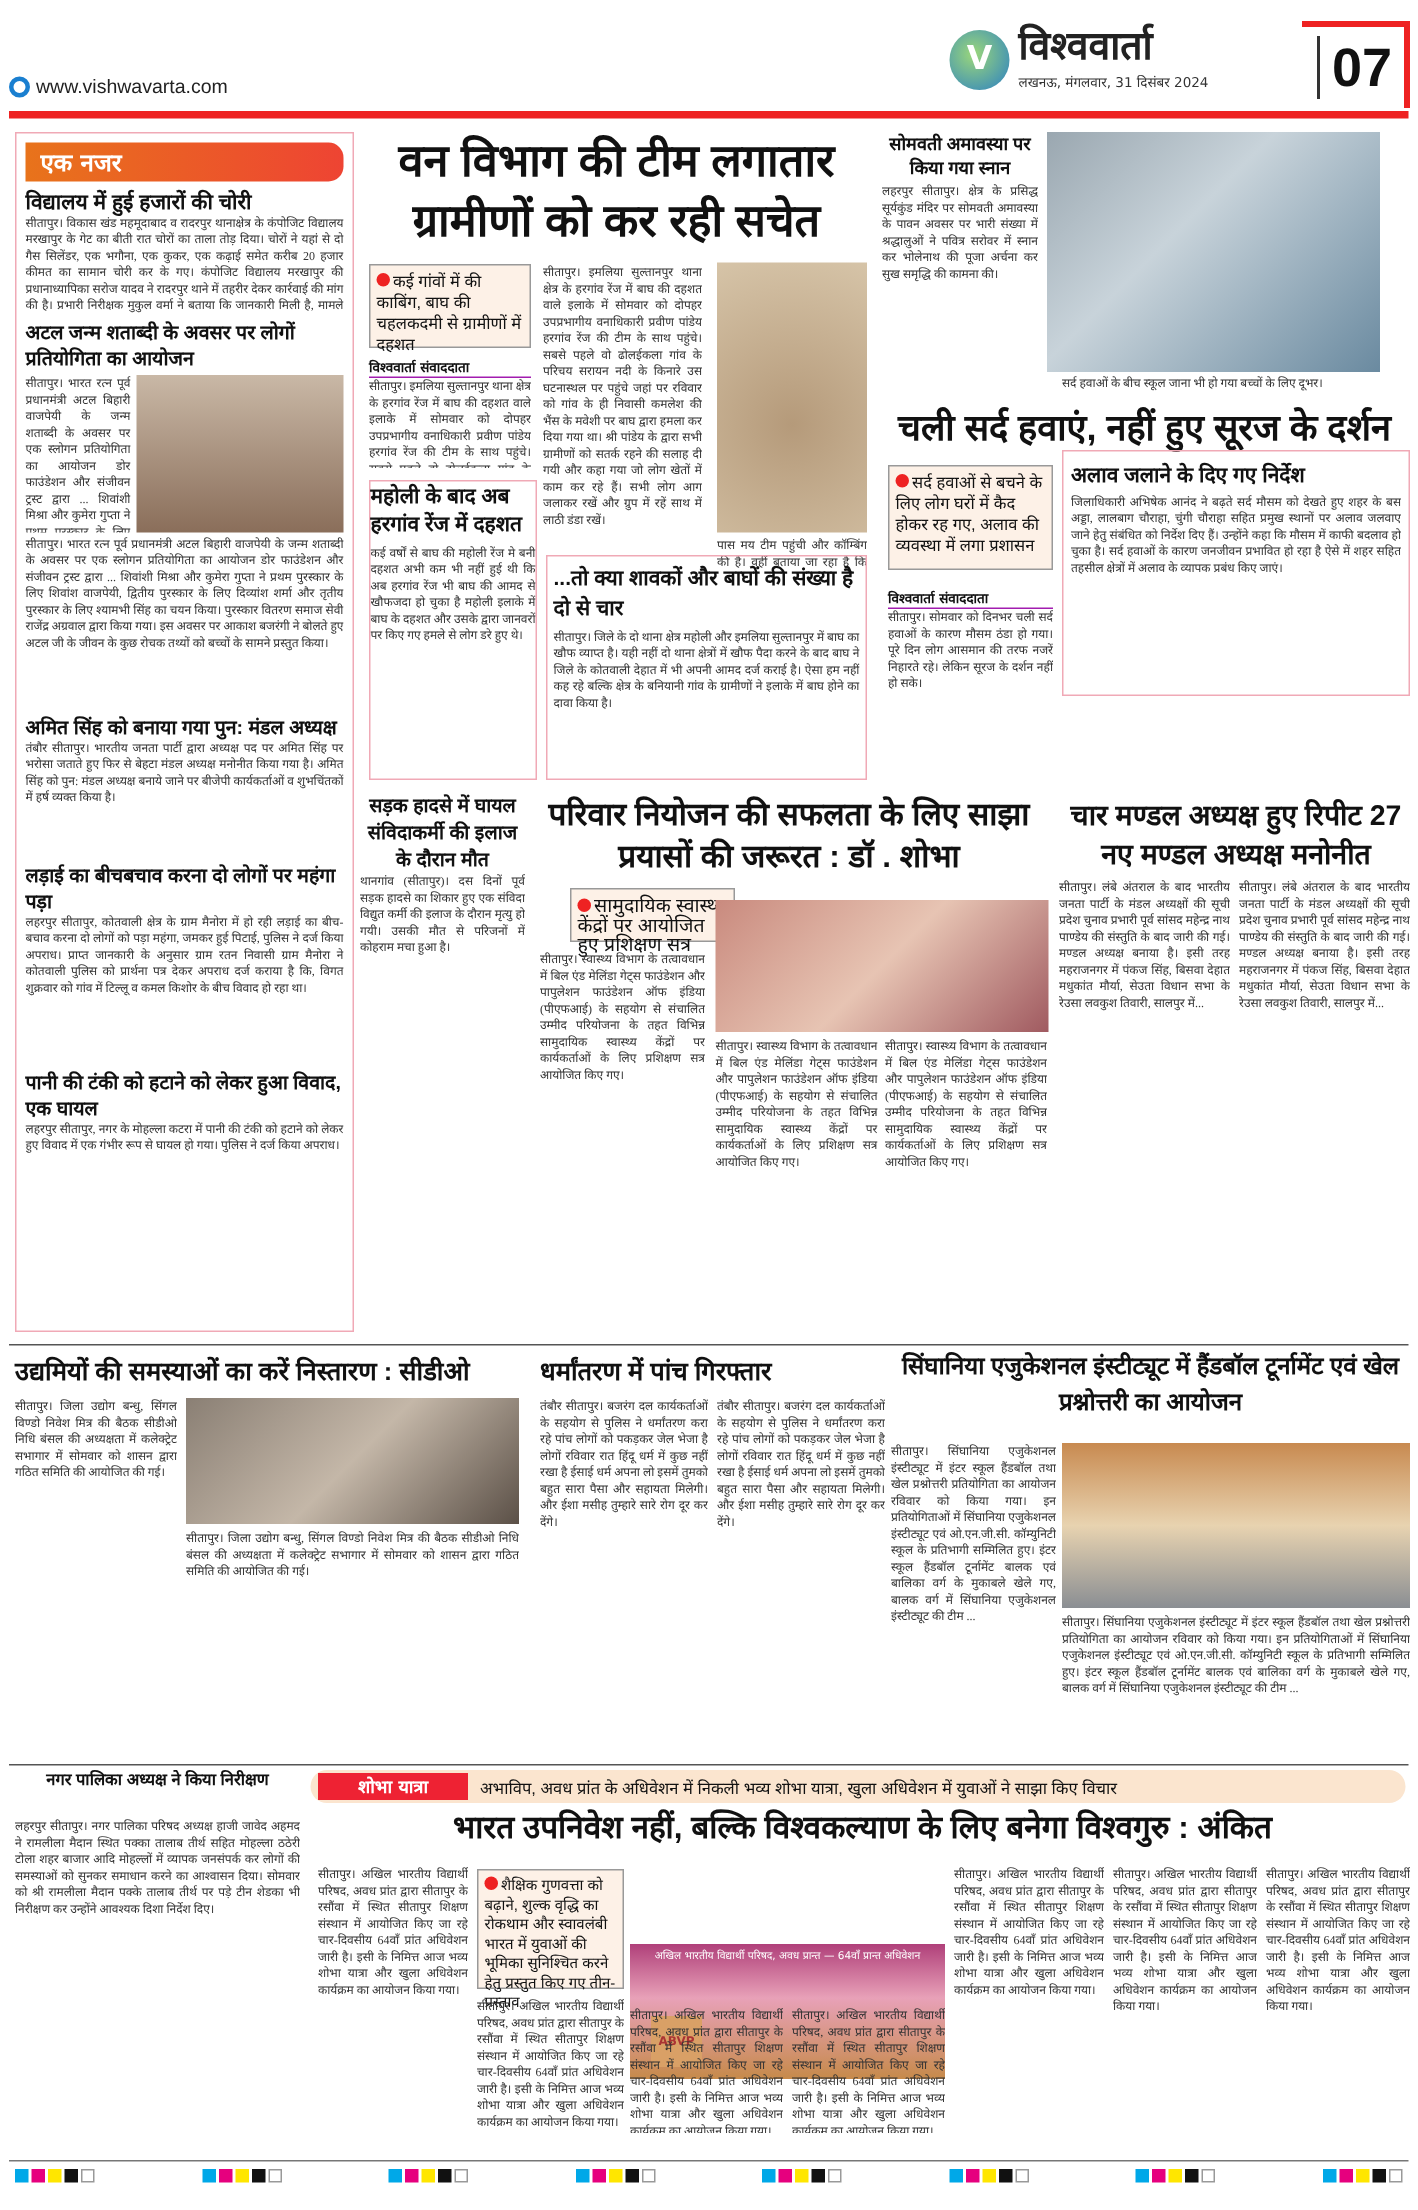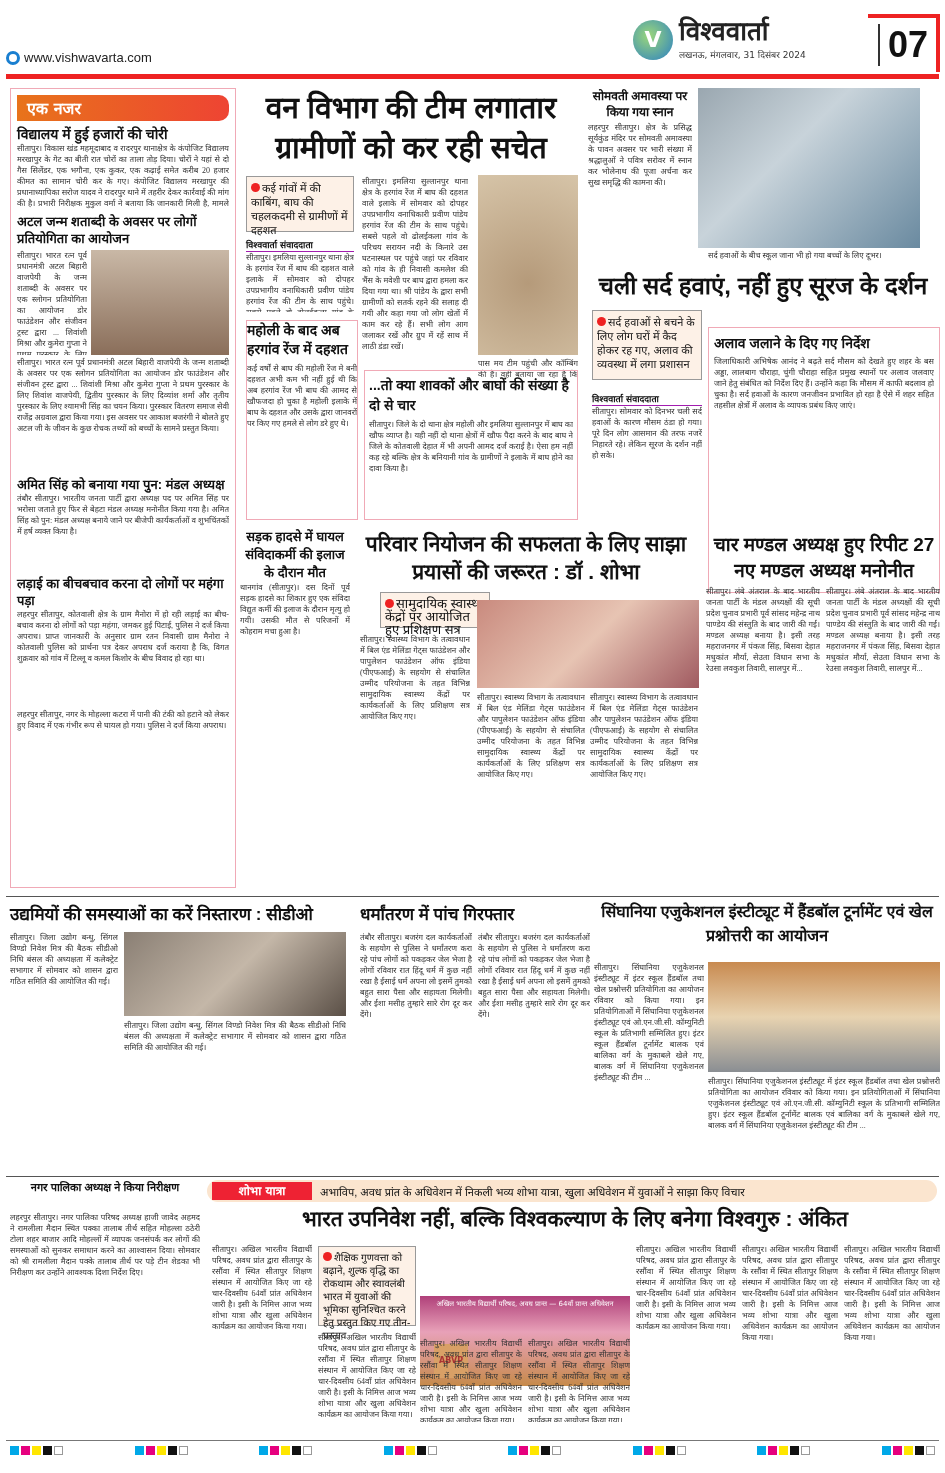--- a/index.html
+++ b/index.html
@@ -57,20 +57,21 @@
     <div class="h" style="font-size:13px;line-height:17px;margin-top:4px">अटल जन्म शताब्दी के अवसर पर लोगों प्रतियोगिता का आयोजन</div>
     <div style="display:flex;gap:4px;margin-top:3px">
       <div class="txt" style="width:70px;height:105px">सीतापुर। भारत रत्न पूर्व प्रधानमंत्री अटल बिहारी वाजपेयी के जन्म शताब्दी के अवसर पर एक स्लोगन प्रतियोगिता का आयोजन डोर फाउंडेशन और संजीवन ट्रस्ट द्वारा ... शिवांशी मिश्रा और कुमेरा गुप्ता ने प्रथम पुरस्कार के लिए शिवांश वाजपेयी, द्वितीय पुरस्कार के लिए दिव्यांश शर्मा और तृतीय पुरस्कार के लिए श्यामभी सिंह का चयन किया। पुरस्कार वितरण समाज सेवी राजेंद्र अग्रवाल द्वारा किया गया। इस अवसर पर आकाश बजरंगी ने बोलते हुए अटल जी के जीवन के कुछ रोचक तथ्यों को बच्चों के सामने प्रस्तुत किया।</div>
       <div class="photo" style="flex:1;height:105px;background:linear-gradient(#c9b8a6,#8a6e5a)"></div>
     </div>
     <div class="txt" style="height:115px;margin-top:2px">सीतापुर। भारत रत्न पूर्व प्रधानमंत्री अटल बिहारी वाजपेयी के जन्म शताब्दी के अवसर पर एक स्लोगन प्रतियोगिता का आयोजन डोर फाउंडेशन और संजीवन ट्रस्ट द्वारा ... शिवांशी मिश्रा और कुमेरा गुप्ता ने प्रथम पुरस्कार के लिए शिवांश वाजपेयी, द्वितीय पुरस्कार के लिए दिव्यांश शर्मा और तृतीय पुरस्कार के लिए श्यामभी सिंह का चयन किया। पुरस्कार वितरण समाज सेवी राजेंद्र अग्रवाल द्वारा किया गया। इस अवसर पर आकाश बजरंगी ने बोलते हुए अटल जी के जीवन के कुछ रोचक तथ्यों को बच्चों के सामने प्रस्तुत किया।</div>
     <div class="h" style="font-size:13px;line-height:17px;margin-top:4px">अमित सिंह को बनाया गया पुन: मंडल अध्यक्ष</div>
     <div class="txt" style="height:78px">तंबौर सीतापुर। भारतीय जनता पार्टी द्वारा अध्यक्ष पद पर अमित सिंह पर भरोसा जताते हुए फिर से बेहटा मंडल अध्यक्ष मनोनीत किया गया है। अमित सिंह को पुन: मंडल अध्यक्ष बनाये जाने पर बीजेपी कार्यकर्ताओं व शुभचिंतकों में हर्ष व्यक्त किया है।</div>
     <div class="h" style="font-size:13px;line-height:17px;margin-top:4px">लड़ाई का बीचबचाव करना दो लोगों पर महंगा पड़ा</div>
     <div class="txt" style="height:100px">लहरपुर सीतापुर, कोतवाली क्षेत्र के ग्राम मैनोरा में हो रही लड़ाई का बीच-बचाव करना दो लोगों को पड़ा महंगा, जमकर हुई पिटाई, पुलिस ने दर्ज किया अपराध। प्राप्त जानकारी के अनुसार ग्राम रतन निवासी ग्राम मैनोरा ने कोतवाली पुलिस को प्रार्थना पत्र देकर अपराध दर्ज कराया है कि, विगत शुक्रवार को गांव में टिल्लू व कमल किशोर के बीच विवाद हो रहा था।</div>
+    <div class="h" style="font-size:13px;line-height:17px;margin-top:4px">पानी की टंकी को हटाने को लेकर हुआ विवाद, एक घायल</div>
     <div class="txt" style="height:115px">लहरपुर सीतापुर, नगर के मोहल्ला कटरा में पानी की टंकी को हटाने को लेकर हुए विवाद में एक गंभीर रूप से घायल हो गया। पुलिस ने दर्ज किया अपराध।</div>
   </div>
 </div>
 
 <div class="abs h" style="left:246px;top:88px;width:330px;font-size:30px;line-height:40px;text-align:center">वन विभाग की टीम लगातार ग्रामीणों को कर रही सचेत</div>
 <div class="abs bullet" style="left:246px;top:176px;width:108px;height:56px;font-size:11px;line-height:14px">
   <span class="dot"></span><span>कई गांवों में की काबिंग, बाघ की चहलकदमी से ग्रामीणों में दहशत</span>
 </div>
 <div class="abs byline" style="left:246px;top:238px;width:108px">विश्ववार्ता संवाददाता</div>
 <div class="abs txt" style="left:246px;top:252px;width:108px;height:60px">सीतापुर। इमलिया सुल्तानपुर थाना क्षेत्र के हरगांव रेंज में बाघ की दहशत वाले इलाके में सोमवार को दोपहर उपप्रभागीय वनाधिकारी प्रवीण पांडेय हरगांव रेंज की टीम के साथ पहुंचे। सबसे पहले वो ढोलईकला गांव के परिचय सरायन नदी के किनारे उस घटनास्थल पर पहुंचे जहां पर रविवार को गांव के ही निवासी कमलेश की भैंस के मवेशी पर बाघ द्वारा हमला कर दिया गया था। श्री पांडेय के द्वारा सभी ग्रामीणों को सतर्क रहने की सलाह दी गयी और कहा गया जो लोग खेतों में काम कर रहे हैं। सभी लोग आग जलाकर रखें और ग्रुप में रहें साथ में लाठी डंडा रखें।</div>
@@ -91,21 +92,21 @@
 <div class="abs txt" style="left:588px;top:122px;width:104px;height:145px">लहरपुर सीतापुर। क्षेत्र के प्रसिद्ध सूर्यकुंड मंदिर पर सोमवती अमावस्या के पावन अवसर पर भारी संख्या में श्रद्धालुओं ने पवित्र सरोवर में स्नान कर भोलेनाथ की पूजा अर्चना कर सुख समृद्धि की कामना की।</div>
 <div class="abs photo" style="left:698px;top:88px;width:222px;height:160px;background:linear-gradient(135deg,#9aa7b0,#c8d3da 40%,#6a8aa0)"></div>
 <div class="abs txt" style="left:708px;top:250px;width:230px;height:12px">सर्द हवाओं के बीच स्कूल जाना भी हो गया बच्चों के लिए दूभर।</div>
 
 <div class="abs h" style="left:588px;top:270px;width:350px;font-size:24px;line-height:32px;text-align:center">चली सर्द हवाएं, नहीं हुए सूरज के दर्शन</div>
 <div class="abs bullet" style="left:592px;top:310px;width:110px;height:70px;font-size:11px;line-height:14px">
   <span class="dot"></span><span>सर्द हवाओं से बचने के लिए लोग घरों में कैद होकर रह गए, अलाव की व्यवस्था में लगा प्रशासन</span>
 </div>
 <div class="abs byline" style="left:592px;top:392px;width:110px">विश्ववार्ता संवाददाता</div>
 <div class="abs txt" style="left:592px;top:406px;width:110px;height:110px">सीतापुर। सोमवार को दिनभर चली सर्द हवाओं के कारण मौसम ठंडा हो गया। पूरे दिन लोग आसमान की तरफ नजरें निहारते रहे। लेकिन सूरज के दर्शन नहीं हो सके।</div>
-<div class="abs box" style="left:708px;top:327px;width:232px;height:266px;padding:5px">
+<div class="abs box" style="left:708px;top:300px;width:232px;height:164px;padding:5px">
   <div class="h" style="font-size:14px;line-height:20px">अलाव जलाने के दिए गए निर्देश</div>
   <div class="txt" style="height:170px;margin-top:3px">जिलाधिकारी अभिषेक आनंद ने बढ़ते सर्द मौसम को देखते हुए शहर के बस अड्डा, लालबाग चौराहा, चुंगी चौराहा सहित प्रमुख स्थानों पर अलाव जलवाए जाने हेतु संबंधित को निर्देश दिए हैं। उन्होंने कहा कि मौसम में काफी बदलाव हो चुका है। सर्द हवाओं के कारण जनजीवन प्रभावित हो रहा है ऐसे में शहर सहित तहसील क्षेत्रों में अलाव के व्यापक प्रबंध किए जाएं।</div>
 </div>
 
 <div class="abs h" style="left:240px;top:528px;width:110px;font-size:13px;line-height:18px;text-align:center">सड़क हादसे में घायल संविदाकर्मी की इलाज के दौरान मौत</div>
 <div class="abs txt" style="left:240px;top:582px;width:110px;height:310px">थानगांव (सीतापुर)। दस दिनों पूर्व सड़क हादसे का शिकार हुए एक संविदा विद्युत कर्मी की इलाज के दौरान मृत्यु हो गयी। उसकी मौत से परिजनों में कोहराम मचा हुआ है।</div>
 <div class="abs txt" style="left:356px;top:528px;width:110px;height:0"></div>
 
 <div class="abs h" style="left:356px;top:530px;width:340px;font-size:21px;line-height:28px;text-align:center">परिवार नियोजन की सफलता के लिए साझा प्रयासों की जरूरत : डॉ . शोभा</div>
 <div class="abs bullet" style="left:380px;top:592px;width:110px;height:36px;font-size:13px;line-height:13px">

